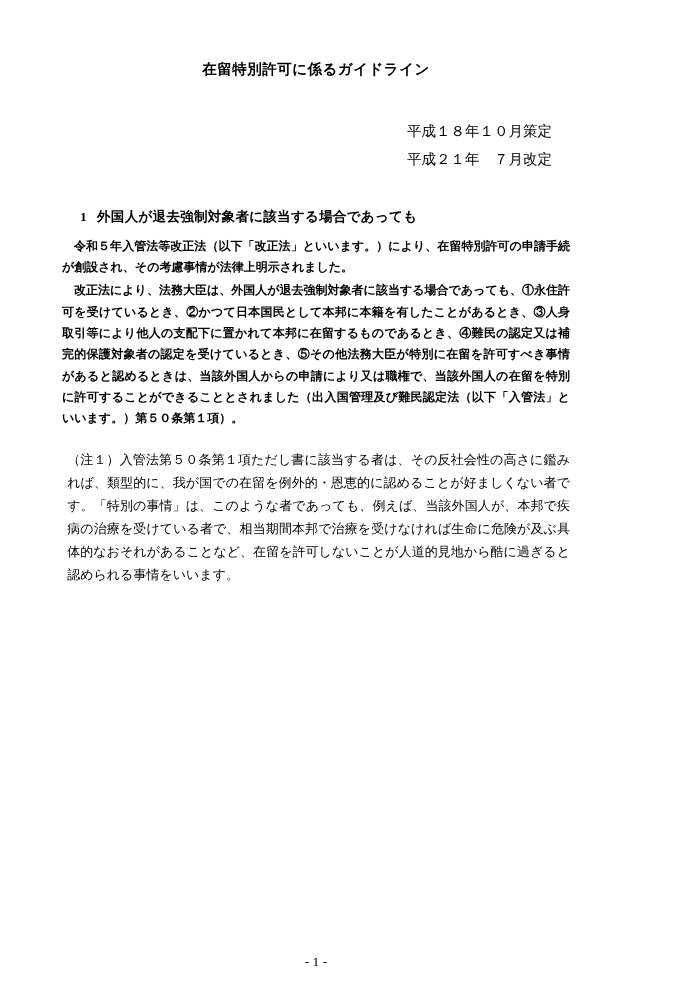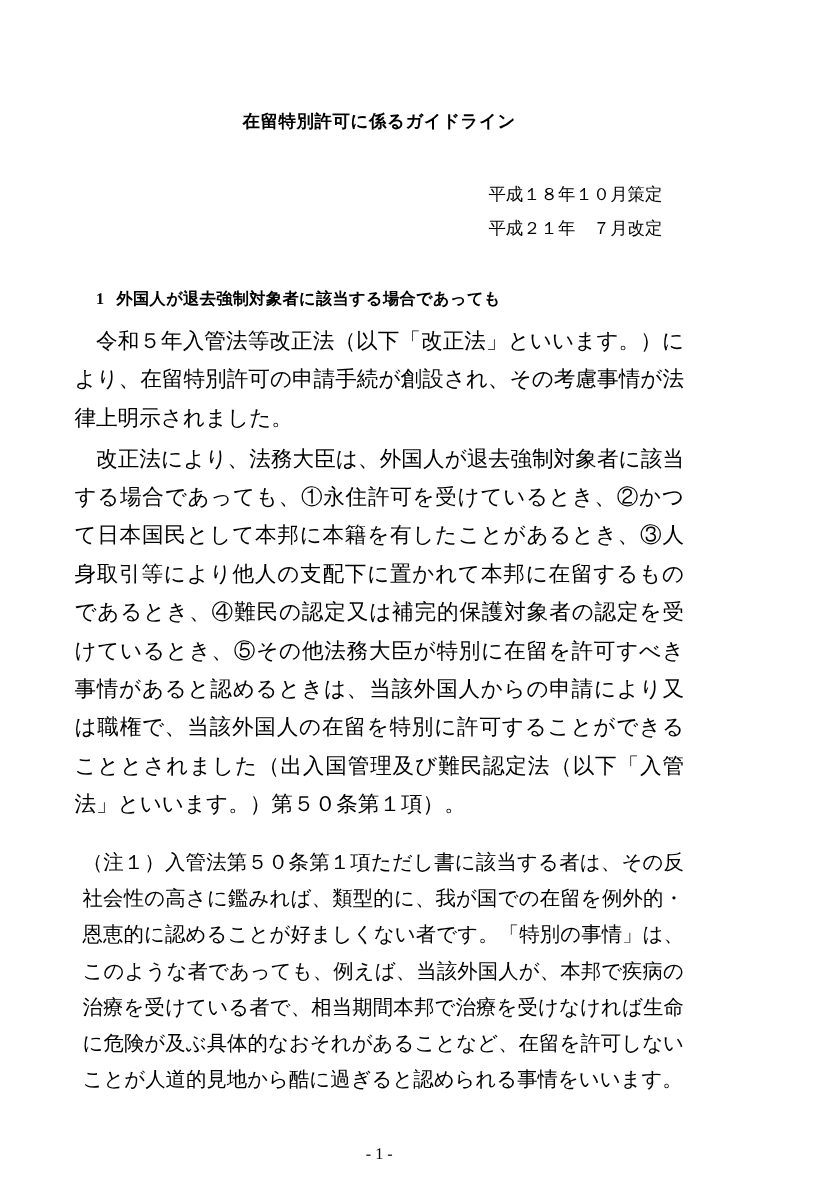--- a/index.html
+++ b/index.html
@@ -13,21 +13,21 @@
     font-family: "Liberation Serif", "DejaVu Serif", serif;
     color: #000000;
     position: relative;
     overflow: hidden;
   }
   .page {
     position: relative;
     width: 632px;
     height: 996px;
     box-sizing: border-box;
-    padding: 92px 62px 30px 62px;
+    padding: 60px 62px 30px 62px;
   }
   .doc-title {
     text-align: center;
     font-weight: bold;
     font-size: 14.5px;
     letter-spacing: 0.5px;
     margin: 0 0 38px 0;
   }
   .issuer-block {
     text-align: right;
@@ -51,29 +51,30 @@
     font-weight: bold;
     font-size: 13.5px;
     margin: 0 0 10px 0;
     padding-left: 18px;
     letter-spacing: 0.3px;
   }
   .heading2 .h2-num {
     margin-right: 10px;
   }
   p.body-para {
-    font-size: 18px;
+    font-size: 12px;
     line-height: 1.78;
     margin: 0 0 2px 0;
     text-align: justify;
     text-justify: inter-ideograph;
     text-indent: 1em;
+    font-weight: bold;
   }
   p.note-para {
-    font-size: 17px;
+    font-size: 13px;
     line-height: 1.78;
     margin: 18px 0 0 0;
     text-align: justify;
     text-justify: inter-ideograph;
     text-indent: 0;
     padding-left: 0.4em;
     font-family: Liberation Serif, serif;
   }
   .page-number {
     position: absolute;

